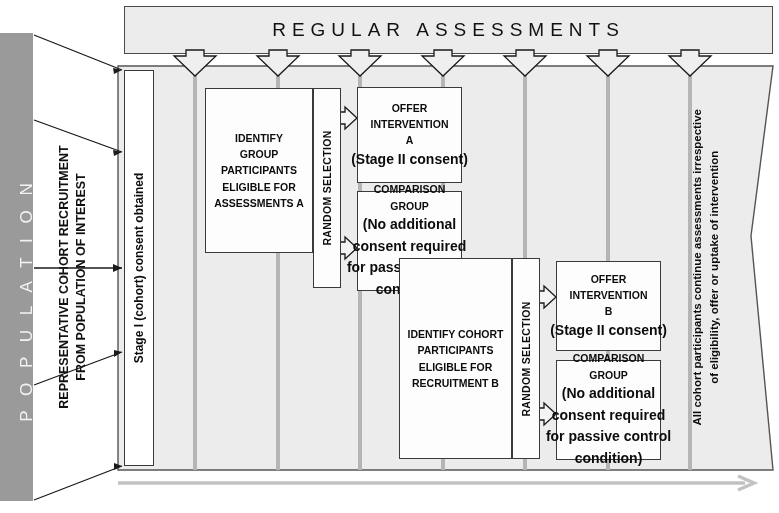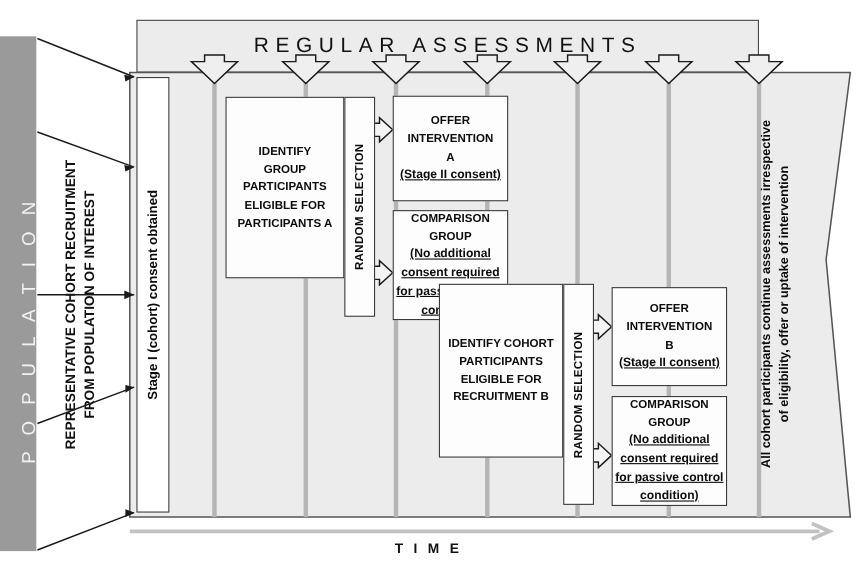--- a/index.html
+++ b/index.html
@@ -12,31 +12,31 @@
        transform:rotate(-90deg);transform-origin:center center;
        display:flex;align-items:center;justify-content:center;
        color:#f2f2f2;font-size:17px;letter-spacing:5px;font-weight:400;white-space:nowrap;}
 
   .recruit-label{position:absolute;left:-123px;top:255px;width:392px;height:44px;
        transform:rotate(-90deg);transform-origin:center center;
        display:flex;flex-direction:column;align-items:center;justify-content:center;
        font-size:12.5px;font-weight:bold;color:#111;line-height:1.35;white-space:nowrap;}
 
   
-  .hdr{position:absolute;left:124px;top:18px;width:566px;height:48px;
+  .hdr{position:absolute;left:124px;top:6px;width:649px;height:48px;
       background:#ececec;border:1px solid #4a4a4a;
       display:flex;align-items:center;justify-content:center;box-sizing:border-box;}
   .hdr span{font-size:19px;letter-spacing:6px;font-weight:400;color:#111;}
 
   
   .box{position:absolute;background:#fdfdfd;border:1.5px solid #3a3a3a;box-sizing:border-box;
        display:flex;flex-direction:column;align-items:center;justify-content:center;
        font-size:10.5px;font-weight:bold;color:#0c0c0c;text-align:center;line-height:1.55;}
   .box .ln{display:block;white-space:nowrap;}
-  .box .sm{font-size:11px;font-weight:bold;text-decoration:underline;}
+  .box .sm{font-size:14px;font-weight:bold;}
 
   .vbox{position:absolute;background:#fdfdfd;border:1.5px solid #3a3a3a;box-sizing:border-box;}
   .vbox .vtxt{position:absolute;left:50%;top:50%;transform:translate(-50%,-50%) rotate(-90deg);
        white-space:nowrap;font-size:10.5px;font-weight:bold;color:#0c0c0c;letter-spacing:.3px;}
 
   .stage1{position:absolute;left:124px;top:70px;width:30px;height:396px;
        background:#fff;border:1.5px solid #3a3a3a;box-sizing:border-box;}
   .stage1 .vtxt{position:absolute;left:50%;top:50%;transform:translate(-50%,-50%) rotate(-90deg);
        white-space:nowrap;font-size:12px;font-weight:bold;color:#0c0c0c;}
 
@@ -142,21 +142,21 @@
 
   <div class="stage1">
     <div class="vtxt">Stage I (cohort) consent obtained</div>
   </div>
 
   <div class="box" style="left:205px;top:88px;width:108px;height:165px;">
     <span class="ln">IDENTIFY</span>
     <span class="ln">GROUP</span>
     <span class="ln">PARTICIPANTS</span>
     <span class="ln">ELIGIBLE FOR</span>
-    <span class="ln">PARTICIPANTS A</span>
+    <span class="ln">ASSESSMENTS A</span>
   </div>
 
   <div class="vbox" style="left:313px;top:88px;width:28px;height:200px;">
     <div class="vtxt">RANDOM SELECTION</div>
   </div>
 
   <div class="box" style="left:357px;top:87px;width:105px;height:96px;">
     <span class="ln">OFFER</span>
     <span class="ln">INTERVENTION</span>
     <span class="ln">A</span>
@@ -165,21 +165,21 @@
 
   <div class="box" style="left:357px;top:191px;width:105px;height:100px;">
     <span class="ln">COMPARISON</span>
     <span class="ln">GROUP</span>
     <span class="ln sm">(No additional</span>
     <span class="ln sm">consent required</span>
     <span class="ln sm">for passive control</span>
     <span class="ln sm">condition)</span>
   </div>
 
-  <div class="box" style="left:399px;top:258px;width:113px;height:158px;">
+  <div class="box" style="left:399px;top:258px;width:113px;height:201px;">
     <span class="ln">IDENTIFY COHORT</span>
     <span class="ln">PARTICIPANTS</span>
     <span class="ln">ELIGIBLE FOR</span>
     <span class="ln">RECRUITMENT B</span>
   </div>
 
   <div class="vbox" style="left:512px;top:258px;width:28px;height:201px;">
     <div class="vtxt">RANDOM SELECTION</div>
   </div>
 
@@ -199,15 +199,14 @@
     <span class="ln sm">condition)</span>
   </div>
 
   <div class="rightcol">
     <div class="vtxt">
       <span style="display:block">All cohort participants continue assessments irrespective</span>
       <span style="display:block">of eligibility, offer or uptake of intervention</span>
     </div>
   </div>
 
-  <div class="timelabel">T I M E</div>
 
 </div>
 
 </body></html>

